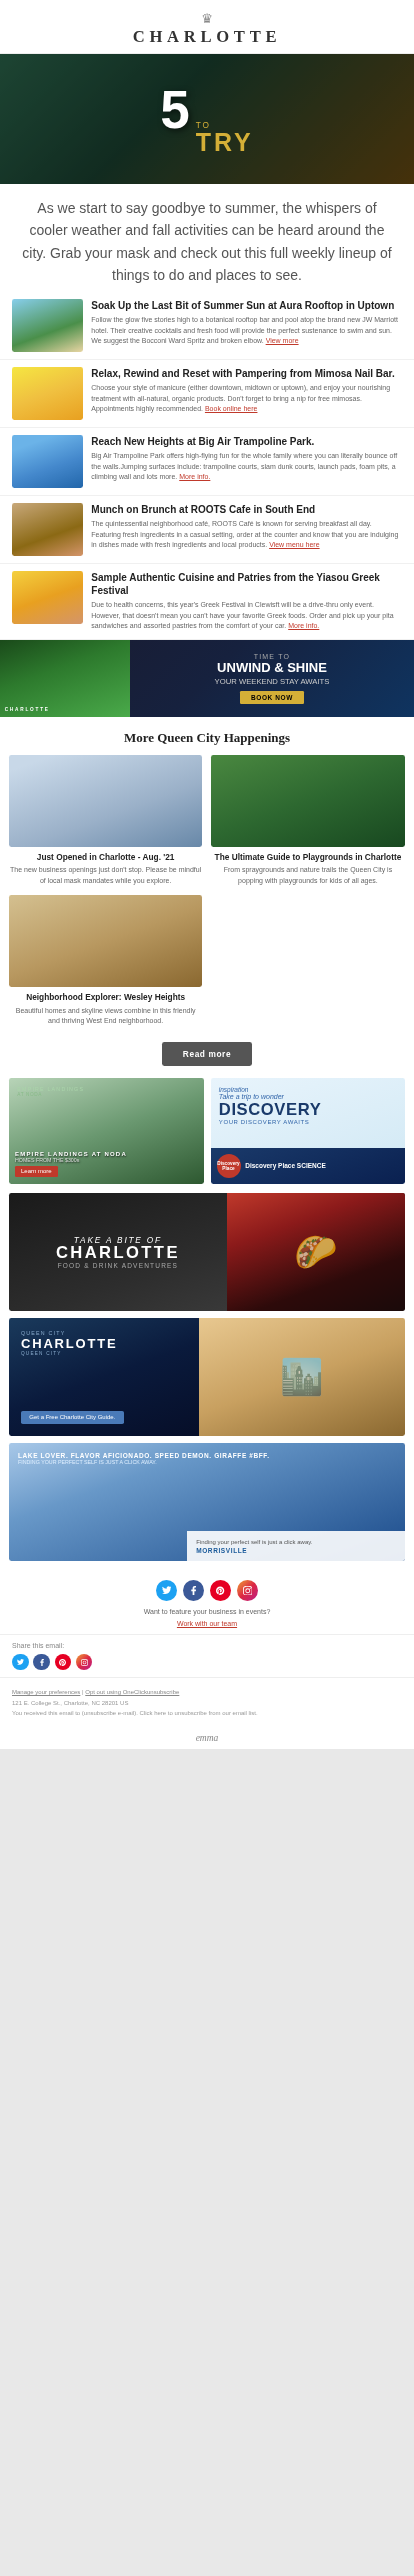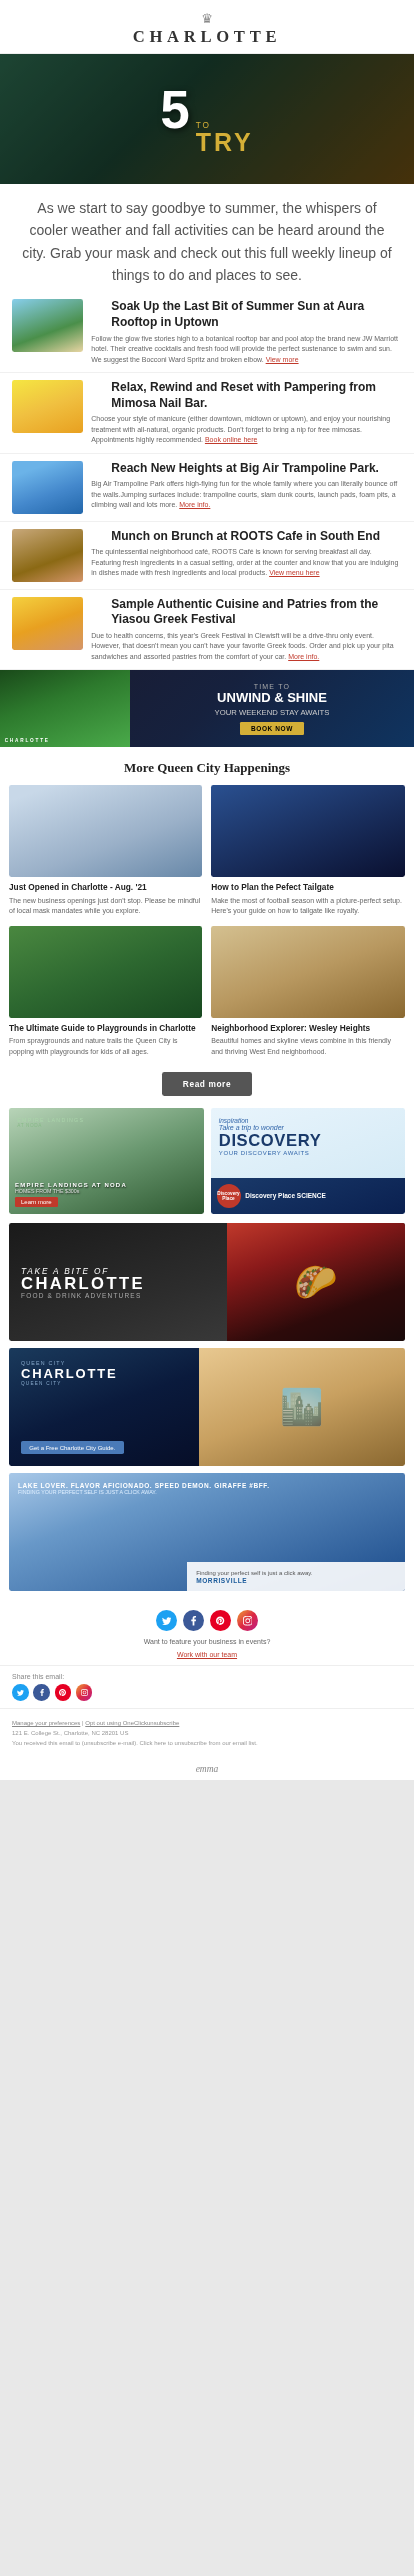--- a/index.html
+++ b/index.html
@@ -87,26 +87,25 @@
       display: flex;
       align-items: center;
       justify-content: center;
       font-size: 6px;
       color: #aaa;
     }
     .article-content {
       flex: 1;
     }
     .article-title {
-      font-size: 12px;
+      font-size: 10px;
       font-weight: bold;
       color: #222;
       margin-bottom: 3px;
       line-height: 1.3;
-      margin-left: 20px;
     }
     .article-desc {
       font-size: 7px;
       color: #666;
       line-height: 1.5;
     }
     .article-link {
       color: #c0392b;
       text-decoration: underline;
       font-size: 7px;
@@ -203,20 +202,21 @@
 
     
     .two-col-grid {
       display: flex;
       flex-wrap: wrap;
       padding: 0 9px 6px;
       gap: 9px;
     }
     .grid-item {
       width: calc(50% - 4.7px);
+      text-align: center;
     }
     .grid-img {
       width: 100%;
       height: 92px;
       border-radius: 2.4px;
       overflow: hidden;
       margin-bottom: 4.7px;
     }
     .grid-title {
       font-size: 8.3px;
@@ -329,20 +329,21 @@
     
     .take-bite-banner {
       margin: 0 9px 7px;
       height: 118px;
       border-radius: 2.4px;
       overflow: hidden;
       background: linear-gradient(160deg, #1a1a1a 0%, #2d2d2d 50%, #444 100%);
       position: relative;
       display: flex;
       align-items: center;
+      text-align: center;
     }
     .bite-left {
       width: 55%;
       padding: 12px;
     }
     .bite-take-a {
       font-size: 8.3px;
       color: #fff;
       letter-spacing: 1.8px;
       text-transform: uppercase;
@@ -683,25 +684,20 @@
   <div class="section-heading">More Queen City Happenings</div>
 
   <div class="two-col-grid">
 
     <div class="grid-item">
       <div class="grid-img img-opened"></div>
       <div class="grid-title">Just Opened in Charlotte - Aug. '21</div>
       <div class="grid-desc">The new business openings just don't stop. Please be mindful of local mask mandates while you explore.</div>
     </div>
 
-    <div class="grid-item">
-      <div class="grid-img img-tailgate"></div>
-      <div class="grid-title">How to Plan the Pefect Tailgate</div>
-      <div class="grid-desc">Make the most of football season with a picture-perfect setup. Here's your guide on how to tailgate like royalty.</div>
-    </div>
 
     <div class="grid-item">
       <div class="grid-img img-playgrounds"></div>
       <div class="grid-title">The Ultimate Guide to Playgrounds in Charlotte</div>
       <div class="grid-desc">From spraygrounds and nature trails the Queen City is popping with playgrounds for kids of all ages.</div>
     </div>
 
     <div class="grid-item">
       <div class="grid-img img-wesley"></div>
       <div class="grid-title">Neighborhood Explorer: Wesley Heights</div>

